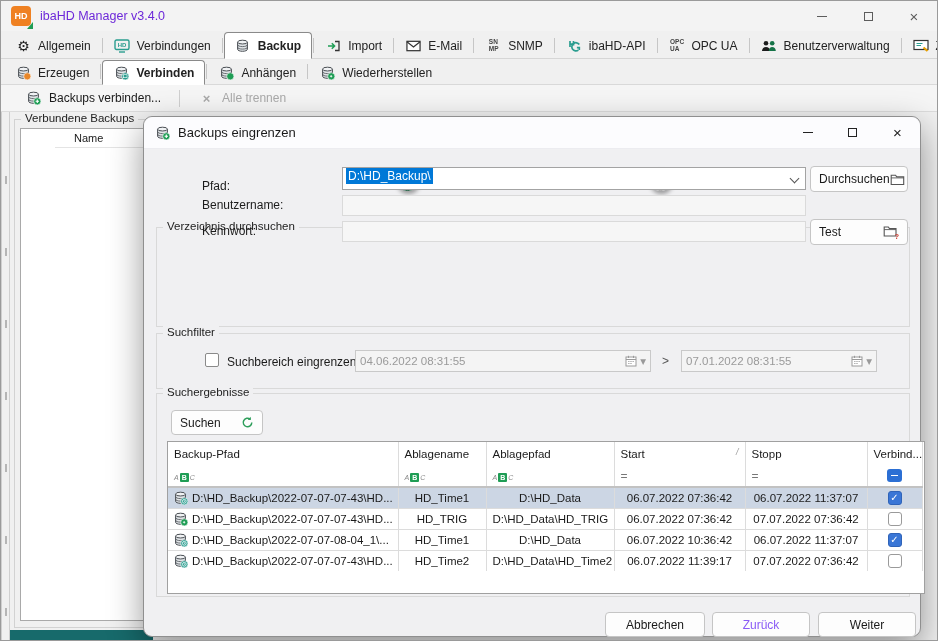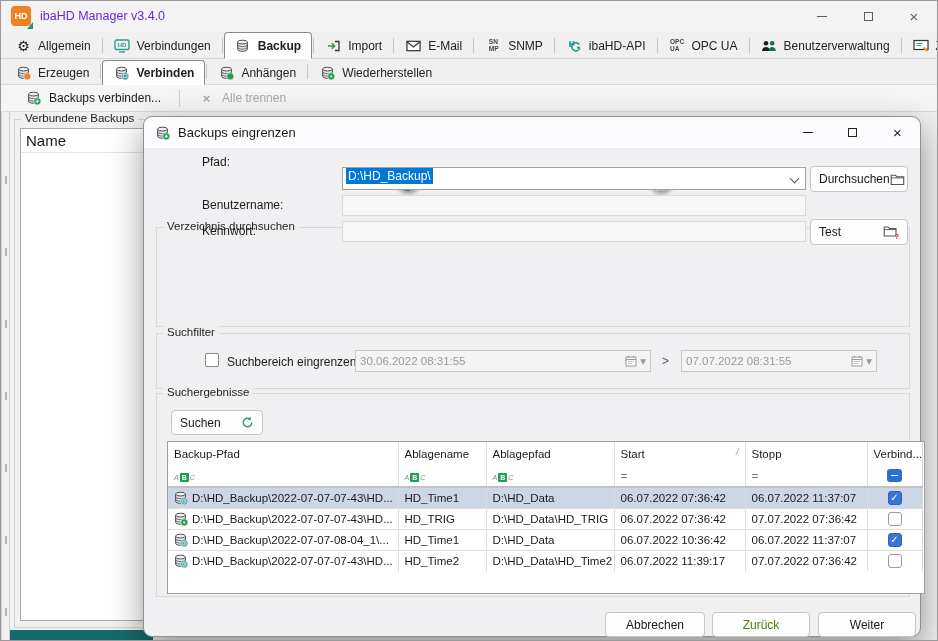--- a/index.html
+++ b/index.html
@@ -38,21 +38,21 @@
   .tool-item.disabled { color:#a9a9a9; }
   .tool-sep { width:1px; height:17px; background:#cfcfcf; margin:0 8px; }
 
   
   .splitter { position:absolute; left:0; top:111px; bottom:0; width:9px; background:#f0f0f0; border-left:1px solid #cfcfcf; border-right:1px solid #cfcfcf; }
   .splitter::before { content:""; position:absolute; left:3px; top:0; bottom:0; width:2px;
     background:repeating-linear-gradient(to bottom, transparent 0 64px, #b5b5b5 64px 72px); }
   .left-group { position:absolute; left:13px; top:118px; width:137px; height:509px; border:1px solid #d2d2d2; background:#f0f0f0; }
   .group-legend { position:absolute; top:-8px; left:6px; background:#f0f0f0; padding:0 4px; font-size:11.5px; color:#222; white-space:nowrap; }
   .left-list { position:absolute; left:5px; top:8px; right:5px; bottom:6px; background:#fff; border:1px solid #a9a9a9; }
-  .left-list-header { padding:3px 5px; font-size:15px; border-bottom:1px solid #e4e4e4; }
+  .left-list-header { padding:3px 19px; font-size:11px; border-bottom:1px solid #e4e4e4;margin-left:34px; }
   .teal-strip { position:absolute; left:9px; top:629px; width:143px; height:12px; background:#176a6b; }
 
   
   .dialog { position:absolute; left:142px; top:115px; width:778px; height:521px; background:#f0f0f2; border:1px solid #8f8f8f; border-radius:9px; box-shadow:0 12px 34px rgba(0,0,0,.40); z-index:10; }
   .dlg-titlebar { position:absolute; left:0; top:0; right:0; height:32px; background:#fcfcfe; border-radius:9px 9px 0 0; display:flex; align-items:center; padding-left:12px; border-bottom:1px solid #ececf0; }
   .dlg-title-text { margin-left:8px; font-size:13px; color:#1a1a1a; }
   .dlg-controls { margin-left:auto; display:flex; height:100%; }
   .dlg-btn { width:45px; height:100%; display:flex; align-items:center; justify-content:center; color:#222; }
   .dlg-body { position:absolute; left:0; top:32px; right:0; bottom:0; }
 
@@ -95,33 +95,33 @@
   table.grid { border-collapse:collapse; table-layout:fixed; width:754px; font-size:11.5px;padding-left:28px; }
   .grid th, .grid td { border-right:1px solid #dcdcdc; overflow:hidden; white-space:nowrap; text-align:left; font-weight:normal; }
   .grid th.th { height:24px; padding:2px 6px; vertical-align:middle; position:relative; }
   .sortmark { position:absolute; right:6px; top:5px; color:#9a9a9a; font-size:9px; font-style:italic; }
   .grid th.tf { height:21px; padding:1px 6px; border-bottom:2px solid #c2c2c2; vertical-align:middle; }
   .abc { display:inline-flex; align-items:center; gap:1px; font-size:7px; color:#8a8a8a; }
   .abc b { background:#1f9d55; color:#fff; width:9px; height:9px; display:inline-flex; align-items:center; justify-content:center; font-size:7px; border-radius:1px; }
   .eq { color:#777; font-size:12px; }
   .minusbox { display:inline-block; width:15px; height:13px; background:#2b6fd4; border-radius:3px; position:relative; }
   .minusbox::after { content:""; position:absolute; left:4px; top:6px; width:7px; border-top:1.6px solid #fff; }
-  .grid td { height:21px; padding:1px 6px; border-top:1px solid #dcdcdc; }
+  .grid td { height:21px; padding:1px 6px; border-top:1px solid #dcdcdc;text-align:center; }
   tr.data-row .pathcell { display:flex; align-items:center; gap:4px; }
   tr.data-row.selected td { background:#ccd6e4; }
   td.checkcell { text-align:center; }
   .row-cb { display:inline-flex; width:14px; height:14px; border-radius:3px; align-items:center; justify-content:center; font-size:10px; line-height:1; vertical-align:middle; }
   .row-cb.on { background:#3a76d6; color:#fff; border:1px solid #2f63b8; }
   .row-cb.off { background:#fff; border:1px solid #9a9a9a; }
   .row-icon { display:inline-flex; flex:none; }
 
   
   .foot-btn { position:absolute; top:463px; height:25px; justify-content:center; }
   .btn-cancel { left:461px; width:100px; }
-  .btn-back { left:568px; width:98px; color:#4d7c0f; }
+  .btn-back { left:568px; width:98px; color:#8b5cf6; }
   .btn-next { left:674px; width:98px; }
 </style>
 </head>
 <body>
 
 <div class="window">
 
   <div class="titlebar">
     <span class="app-icon">HD</span>
     <span class="title-text">ibaHD Manager v3.4.0</span>
@@ -352,21 +352,21 @@
 
       <div class="wiz-track"></div>
       <div class="wiz-knob active"></div>
       <div class="wiz-knob pending"></div>
       <div class="wiz-label l1">Quelle</div>
       <div class="wiz-label l2">Validierung</div>
 
       <div class="grp grp1">
         <span class="group-legend">Verzeichnis durchsuchen</span>
       </div>
-      <span class="flabel" style="top:6px;">Pfad:</span>
+      <span class="flabel" style="top:30px;">Pfad:</span>
       <div class="combo" style="top:18px;">
         <span class="sel">D:\HD_Backup\</span>
         <span class="chev"></span>
       </div>
       <div class="btn side-btn" style="top:17px;">
         <span>Durchsuchen</span>
         <span class="row-icon" id="browse-icon">
             <svg width="15" height="13" viewBox="0 0 15 13">
               <path d="M1.2 11.5V2.2h4.3l1.3 1.7h6.9v7.6z" fill="#fff" stroke="#555" stroke-width="1.1"></path>
               <path d="M1.2 4.9h12.5" stroke="#555" stroke-width="0.9"></path>
@@ -386,36 +386,36 @@
               <text x="11.5" y="13.5" font-size="7.5" font-weight="bold" fill="#d23b2e">?</text>
             </svg>
           </span>
       </div>
 
       <div class="grp grp2">
         <span class="group-legend">Suchfilter</span>
         <span class="cb-box" style="top:19px;"></span>
         <span class="cb-label" style="top:21px;">Suchbereich eingrenzen.:</span>
         <div class="datefield df1">
-          <span>30.06.2022 08:31:55</span>
+          <span>04.06.2022 08:31:55</span>
           <span class="dficons">
               <span class="row-icon" id="cal1">
                 <svg width="12" height="12" viewBox="0 0 12 12">
                   <rect x="1" y="2" width="10" height="9" fill="#fff" stroke="#9a9a9a"></rect>
                   <path d="M1 4.5h10" stroke="#9a9a9a"></path>
                   <path d="M3.5 0.8v2.2M8.5 0.8v2.2" stroke="#9a9a9a"></path>
                   <path d="M3 6.5h1.6M5.2 6.5h1.6M7.4 6.5h1.6M3 8.5h1.6M5.2 8.5h1.6" stroke="#b5b5b5"></path>
                 </svg>
               </span>
               <span>▾</span>
             </span>
         </div>
         <span class="gtsep">&gt;</span>
         <div class="datefield df2">
-          <span>07.07.2022 08:31:55</span>
+          <span>07.01.2022 08:31:55</span>
           <span class="dficons">
               <span class="row-icon" id="cal2">
                 <svg width="12" height="12" viewBox="0 0 12 12">
                   <rect x="1" y="2" width="10" height="9" fill="#fff" stroke="#9a9a9a"></rect>
                   <path d="M1 4.5h10" stroke="#9a9a9a"></path>
                   <path d="M3.5 0.8v2.2M8.5 0.8v2.2" stroke="#9a9a9a"></path>
                   <path d="M3 6.5h1.6M5.2 6.5h1.6M7.4 6.5h1.6M3 8.5h1.6M5.2 8.5h1.6" stroke="#b5b5b5"></path>
                 </svg>
               </span>
               <span>▾</span>

